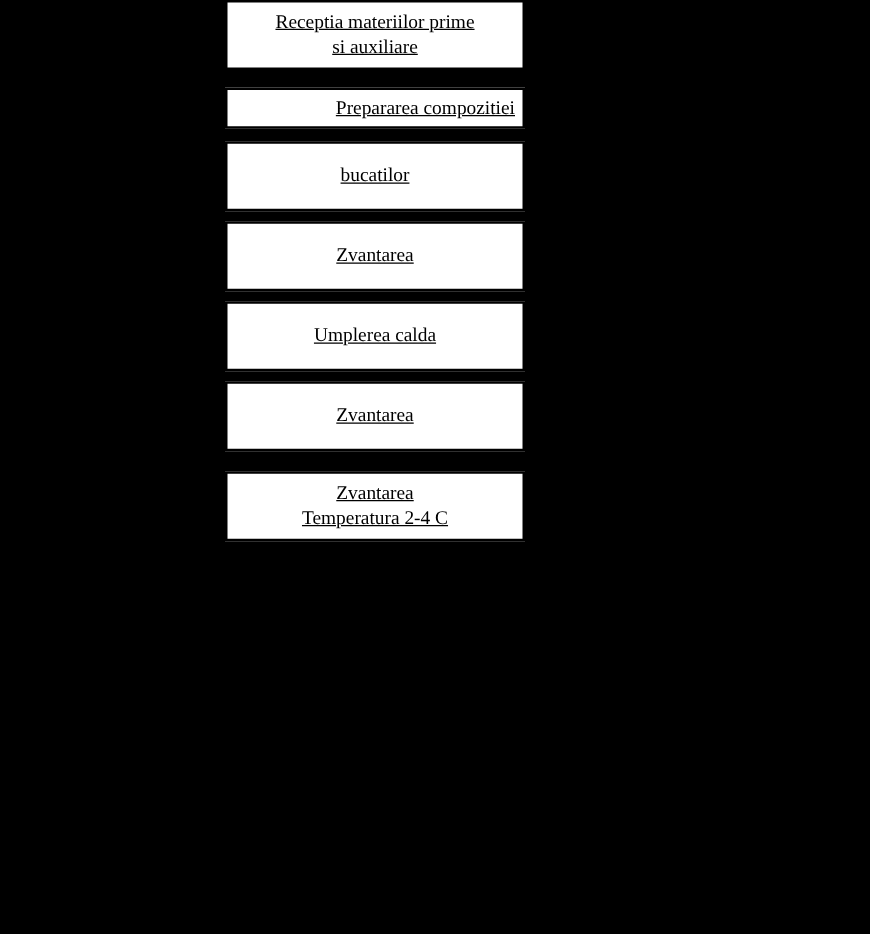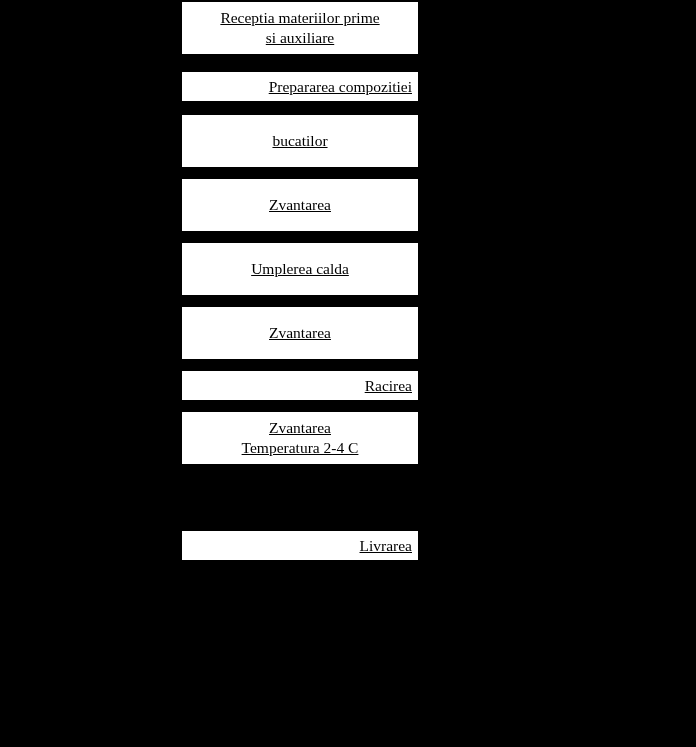--- a/index.html
+++ b/index.html
@@ -75,32 +75,26 @@
   <div class="flow-box h-two">
     <span class="line">Umplerea calda</span>
   </div>
   <div class="gap-8"></div>
 
   <div class="flow-box h-two">
     <span class="line">Zvantarea</span>
   </div>
   <div class="gap-8"></div>
 
-  <div class="flow-box h-one">
-    <span class="line">Racirea</span>
-  </div>
   <div class="gap-8"></div>
 
   <div class="flow-box h-two">
     <span class="line">Zvantarea</span>
     <span class="line">Temperatura 2-4 C</span>
   </div>
   <div class="gap-8"></div>
 
   <div class="gap-28" style="height:28px"></div>
 
   <div class="gap-28" style="height:27px"></div>
 
-  <div class="flow-box h-one">
-    <span class="line">Livrarea</span>
-  </div>
 
 </div>
 
 </body></html>

